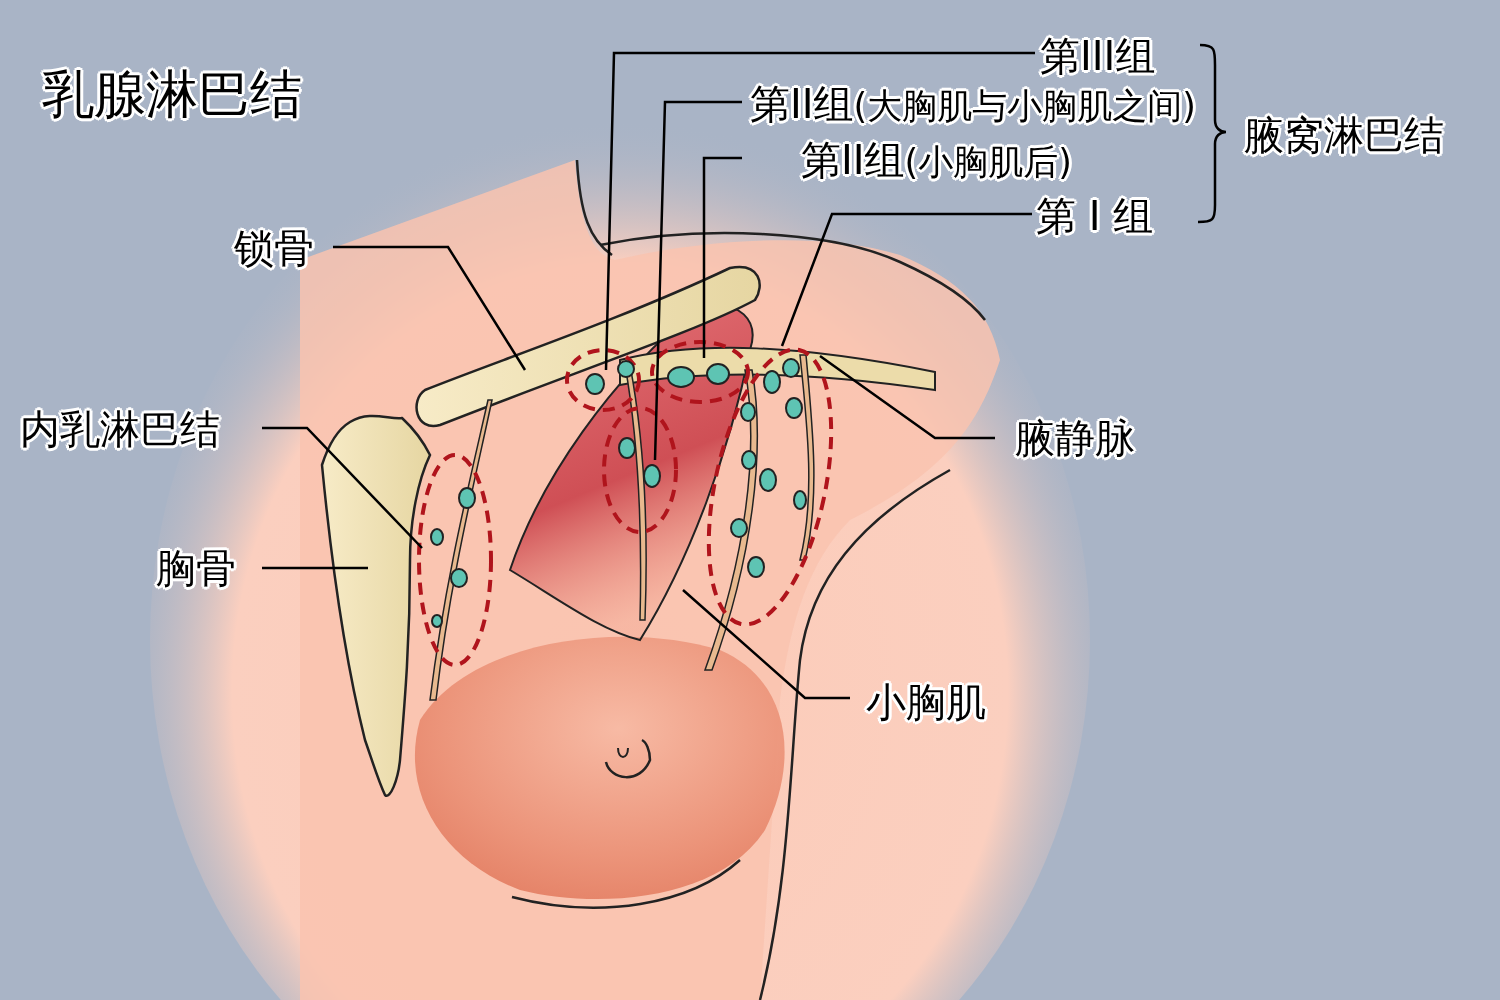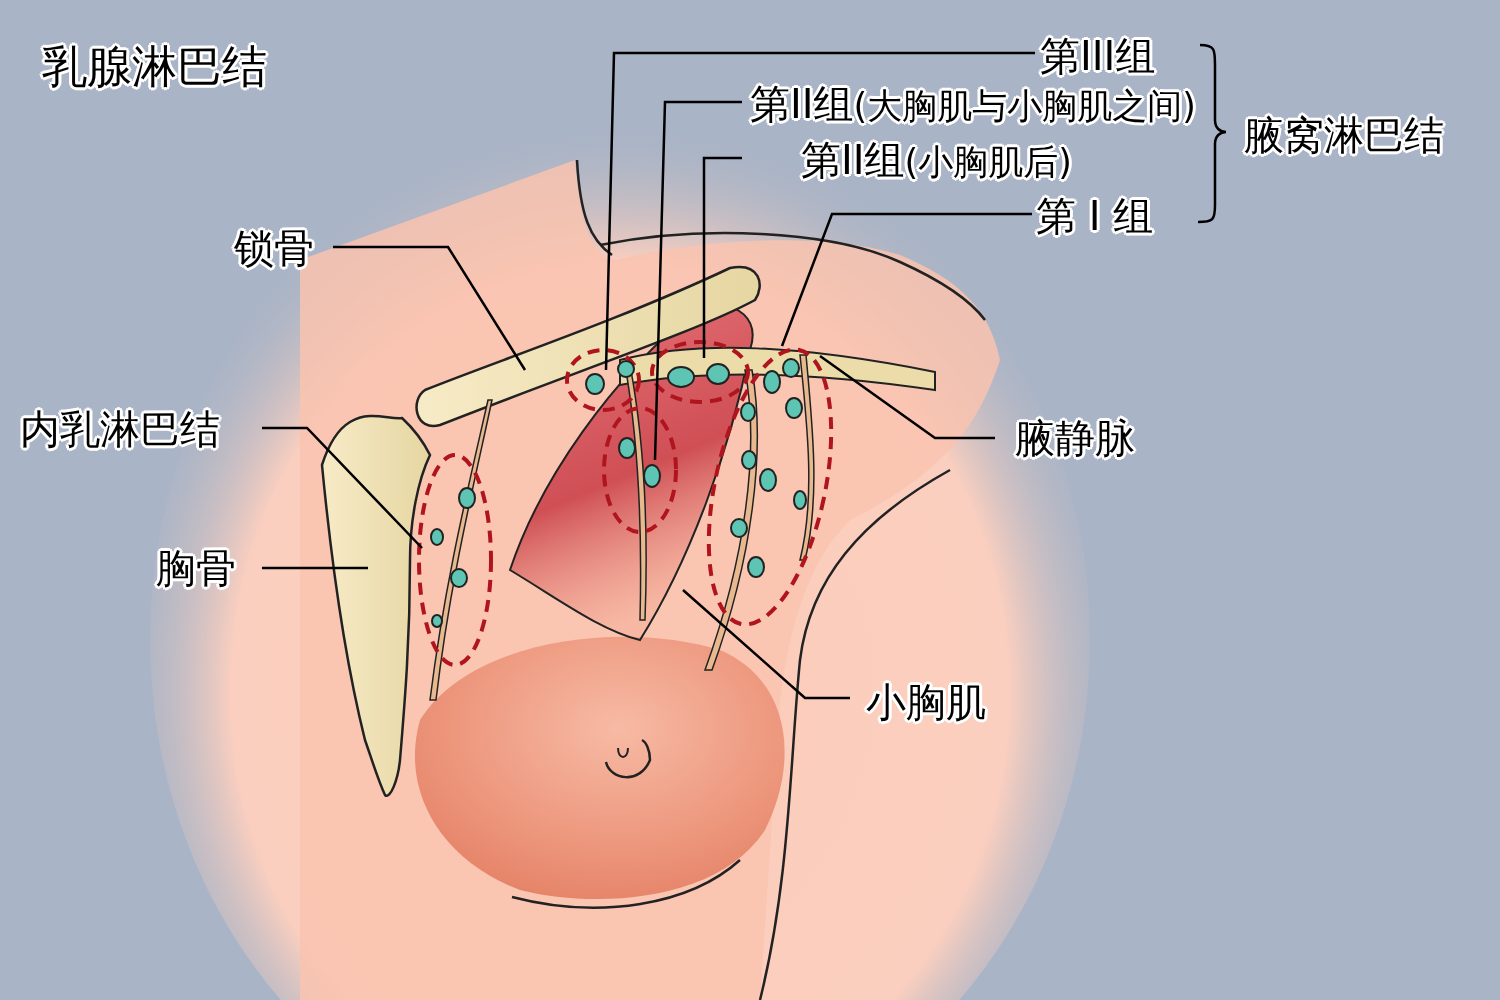--- a/index.html
+++ b/index.html
@@ -2,21 +2,21 @@
 <html><head>
 <meta charset="utf-8">
 <style>
   html, body { margin: 0; padding: 0; }
   body { width: 1500px; height: 1000px; overflow: hidden; background: #a9b4c6; position: relative; font-family: "DejaVu Sans", "Liberation Sans", sans-serif; }
   #stage { position: absolute; left: 0; top: 0; width: 1500px; height: 1000px; }
   .lbl {
     position: absolute; color: #000; white-space: nowrap; line-height: 1;
     text-shadow: -3px 0 #fff, 3px 0 #fff, 0 -3px #fff, 0 3px #fff, -2px -2px #fff, 2px 2px #fff, -2px 2px #fff, 2px -2px #fff;
   }
-  .big { font-size: 45px; }
+  .big { font-size: 52px; margin-top: 24px; }
   .mid { font-size: 40px; }
   .sub { font-size: 35px; }
 </style>
 </head>
 <body>
 
 <div id="stage">
   <svg width="1500" height="1000" viewBox="0 0 1500 1000" xmlns="http://www.w3.org/2000/svg">
     <defs>
       <radialGradient id="skinGlow" cx="0.5" cy="0.55" r="0.55">

